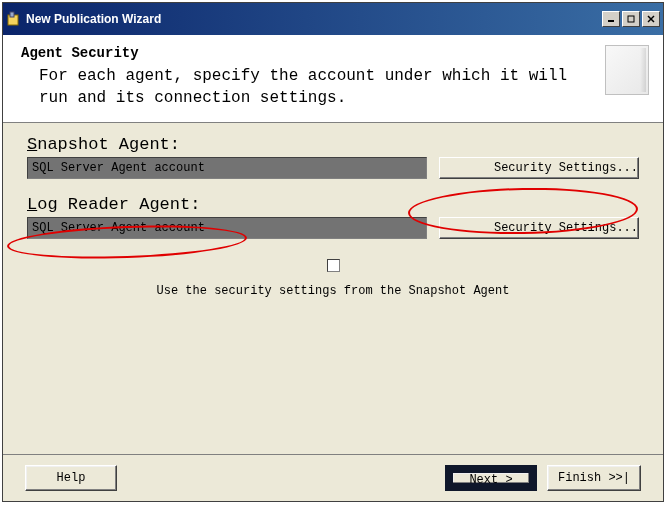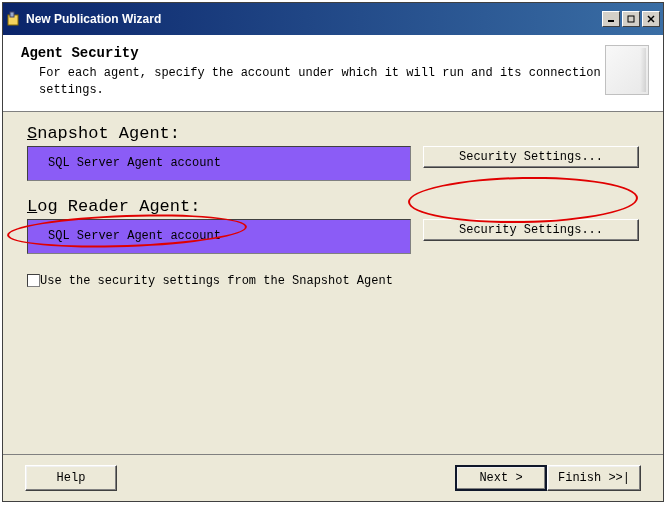--- a/index.html
+++ b/index.html
@@ -63,21 +63,21 @@
     }
     .header-text { flex: 1; }
     .header-title {
       font-family: "Courier New", monospace;
       font-size: 14px;
       font-weight: bold;
       margin-bottom: 4px;
     }
     .header-desc {
       font-family: "Courier New", monospace;
-      font-size: 12px;
+      font-size: 16px;
       margin-left: 18px;
       line-height: 1.4;
     }
     .header-graphic {
       width: 44px; height: 50px;
       border: 1px solid #c0c0c0;
       background: linear-gradient(135deg, #f8f8f8, #e8e8e8);
       position: relative;
     }
     .header-graphic::after {
@@ -99,83 +99,86 @@
       text-decoration-thickness: 1px;
     }
     .field-row {
       display: flex;
       align-items: stretch;
       gap: 12px;
       margin-bottom: 16px;
     }
     .text-input {
       flex: 1;
-      height: 35px;
+      height: 22px;
       border: 1px solid #808080;
       border-top-color: #404040;
       border-left-color: #404040;
-      background: #8b5cf6;
-      padding: 2px 20px;
+      background: #737373;
+      padding: 2px 4px;
       font-family: "Courier New", monospace;
       font-size: 12px;
       color: #000;
     }
     .btn-settings {
-      width: 216px;
+      width: 200px;
       height: 22px;
       background: #ece9d8;
       border: 1px solid #fff;
       border-right-color: #404040;
       border-bottom-color: #404040;
       font-family: "Courier New", monospace;
       font-size: 12px;
       cursor: pointer;
       box-shadow: inset -1px -1px 0 #808080, inset 1px 1px 0 #ece9d8;
+      text-align: right;
     }
     .checkbox-row {
       display: flex;
       align-items: center;
-      gap: 0;
+      gap: 12px;
       margin-top: 20px;
       margin-left: 0;
+      flex-direction: column;
     }
     .checkbox {
       width: 13px; height: 13px;
       border: 1px solid #808080;
       border-top-color: #404040;
       border-left-color: #404040;
       background: #fff;
       cursor: pointer;
     }
     .checkbox-label {
       font-family: "Courier New", monospace;
       font-size: 12px;
     }
     .footer-panel {
       border-top: 1px solid #808080;
       padding: 10px 22px;
       display: flex;
       align-items: center;
+      gap: 10px;
     }
     .footer-spacer { flex: 1; }
     .btn {
       min-width: 92px;
       height: 26px;
       background: #ece9d8;
       border: 1px solid #fff;
       border-right-color: #404040;
       border-bottom-color: #404040;
       box-shadow: inset -1px -1px 0 #808080, inset 1px 1px 0 #f0f0f0;
       font-family: "Courier New", monospace;
       font-size: 12px;
       cursor: pointer;
       padding: 0 10px;
     }
     .btn-default {
-      border: 2px solid #0f172a;
+      border: 8px solid #0f172a;
     }
     
     .annot {
       position: absolute;
       border: 2px solid #e00000;
       border-radius: 50%;
       pointer-events: none;
     }
     .annot1 {
       left: 405px; top: 65px;

